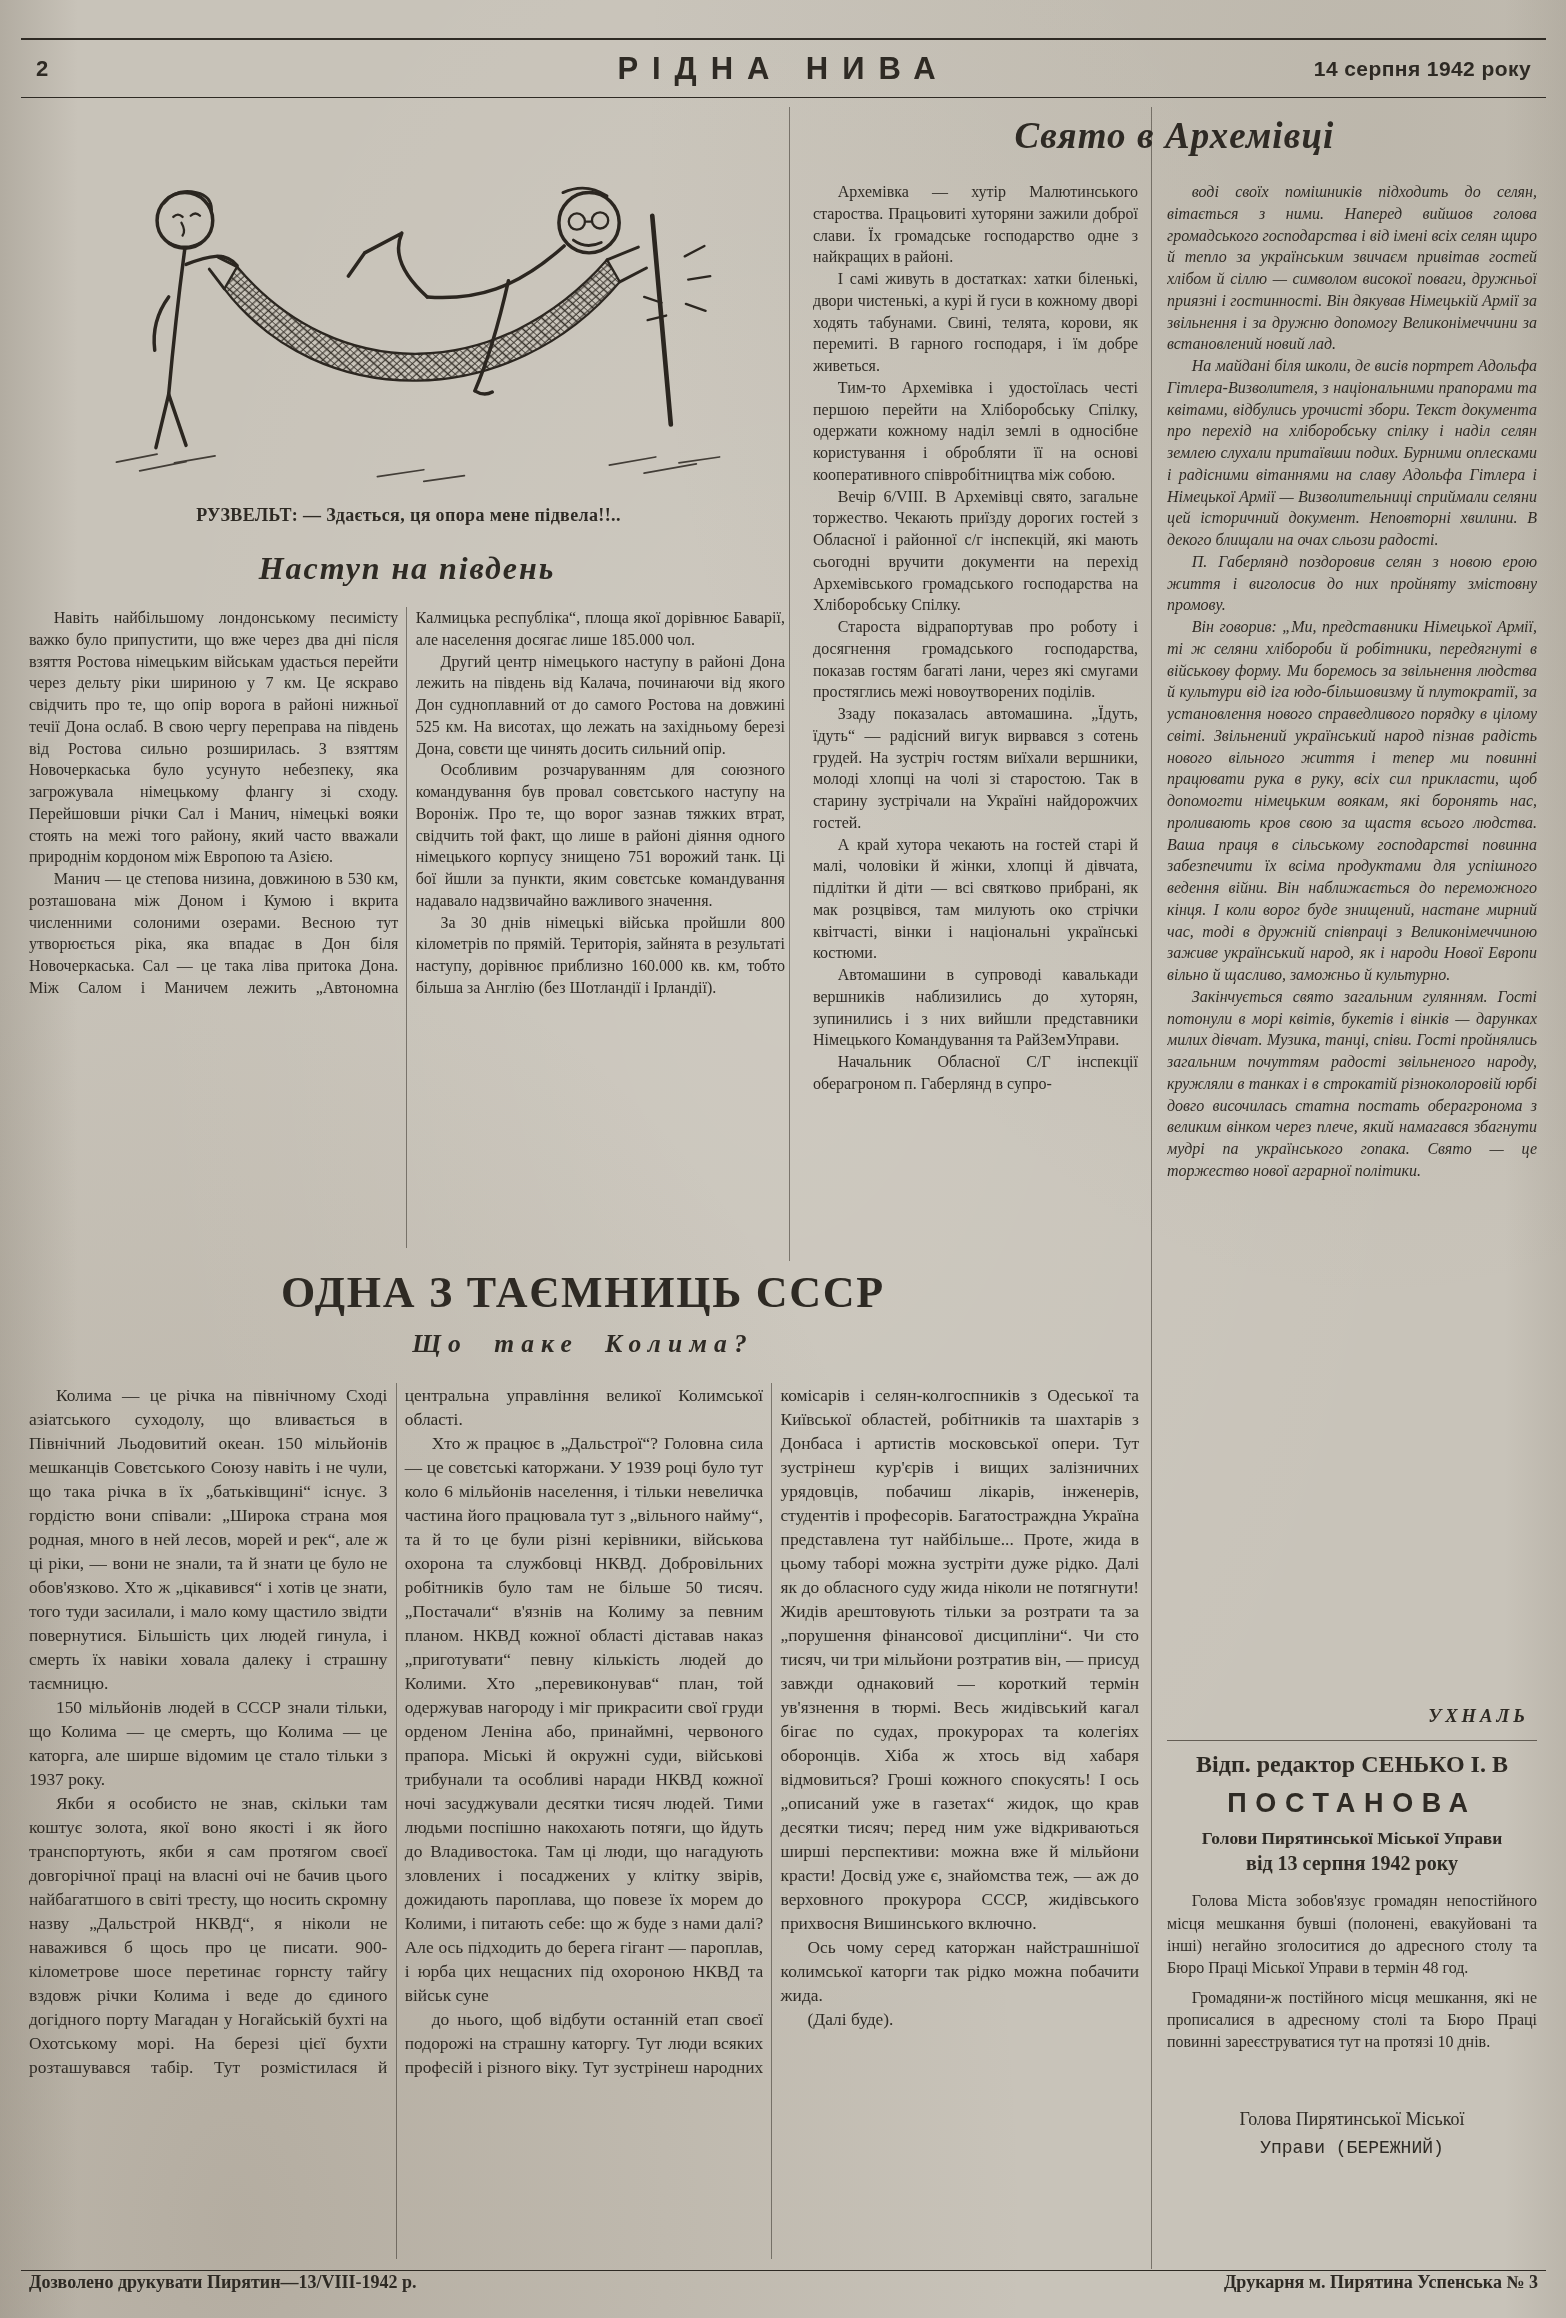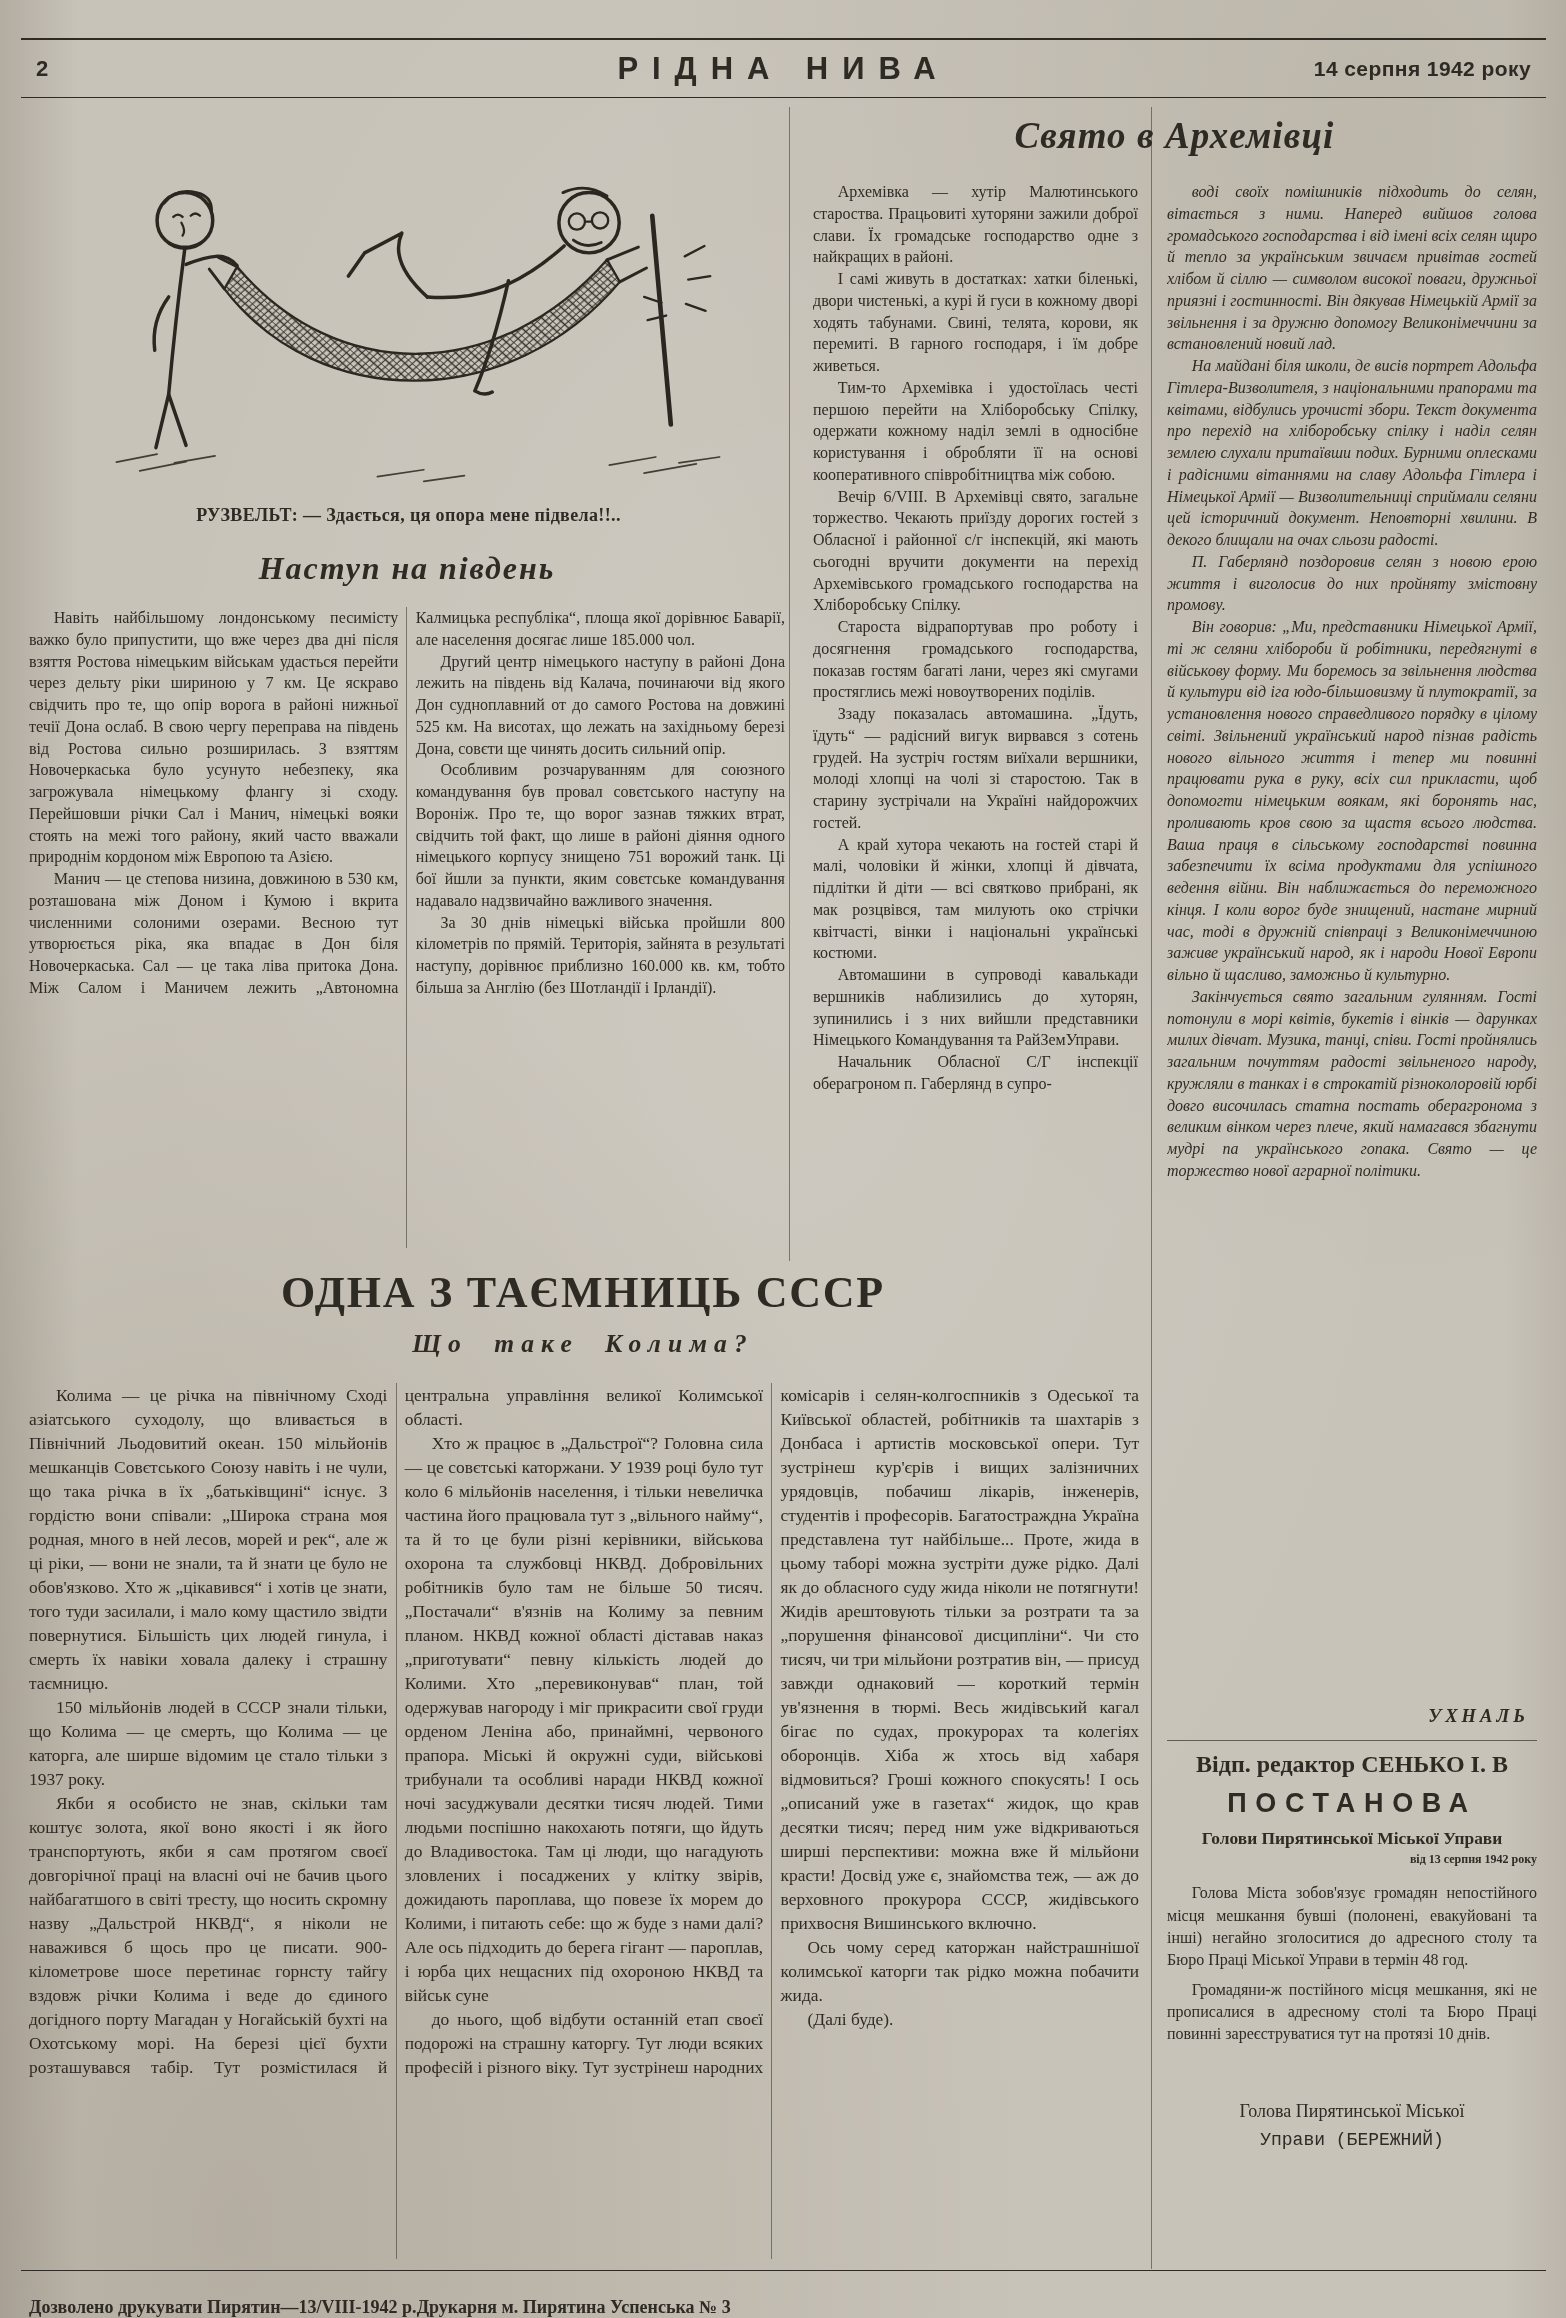--- a/index.html
+++ b/index.html
@@ -101,30 +101,30 @@
   .postanova {
     position:absolute; left:1167px; top:1740px; width:370px; height:522px;
     border-top:1.2px solid rgba(55,50,42,.7); padding-top:10.4px; box-sizing:border-box;
   }
   .editor-line { text-align:center; font-weight:bold; font-size:24px; margin:0 0 9.3px 0; }
   .postanova-title {
     margin:3.5px 0 9.3px 0; text-align:center; font-size:27px; font-weight:bold;
     letter-spacing:.32em; font-family:"Liberation Sans","DejaVu Sans",sans-serif;
   }
   .postanova-sub { text-align:center; font-weight:bold; font-size:17.4px; margin:0 0 3.5px 0; }
-  .postanova-sub2 { text-align:right; font-weight:bold; font-size:12px; margin:0 0 15px 0; }
+  .postanova-sub2 { text-align:center; font-weight:bold; font-size:20px; margin:0 0 15px 0; }
   .postanova .para { font-size:16px; line-height:1.38; margin-bottom:8px; }
   .postanova-sig1 { margin-top:56px; text-align:center; font-size:18px; }
   .postanova-sig2 { margin-top:8px; text-align:center; font-size:18px;font-family:Liberation Mono, monospace; }
 
   
   .pagefooter {
     position:absolute; left:21px; top:2270px; width:1525px;
-    border-top:1.7px solid #2e2a24; padding:26px 8px 0 8px; box-sizing:border-box;
-    display:flex; justify-content:flex-start;
+    border-top:1.7px solid #2e2a24; padding:1px 8px 0 8px; box-sizing:border-box;
+    display:flex; justify-content:space-between;
     font-weight:bold; font-size:18px;
   }
 
   svg .ink { stroke:#2b2620; fill:none; stroke-linecap:round; stroke-linejoin:round; }
 </style>
 </head>
 <body>
 
 <div class="page">
 

